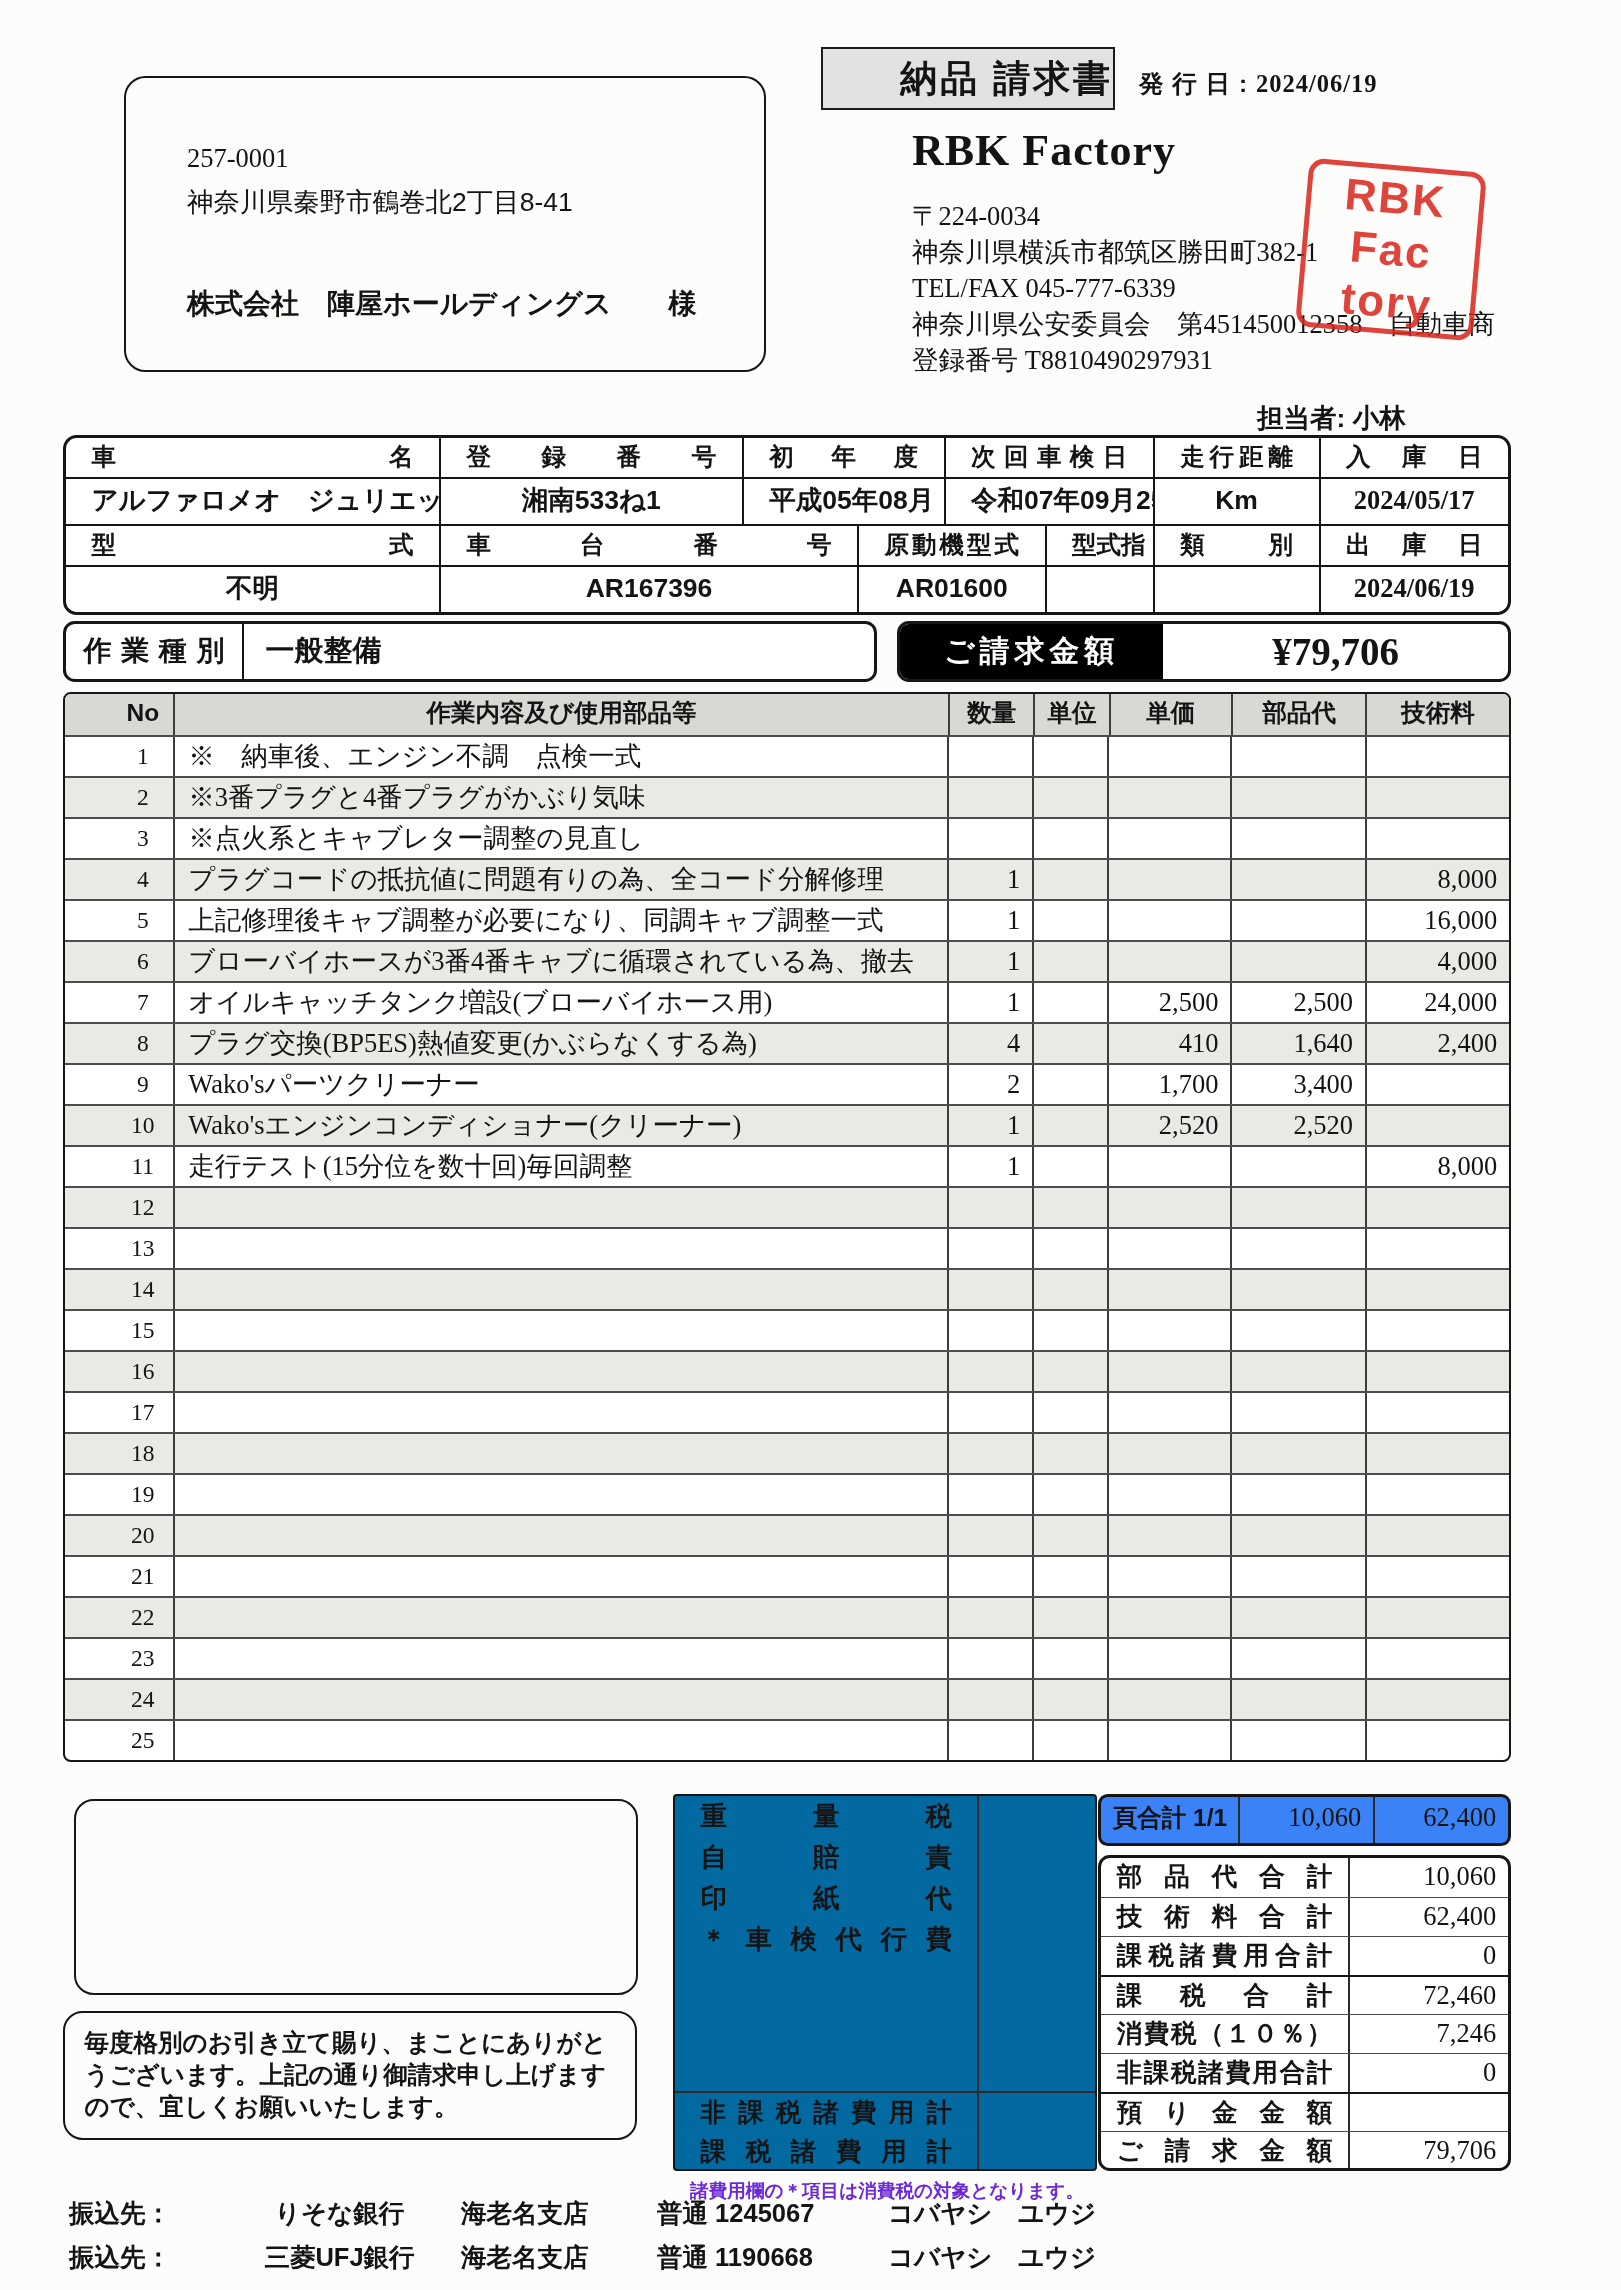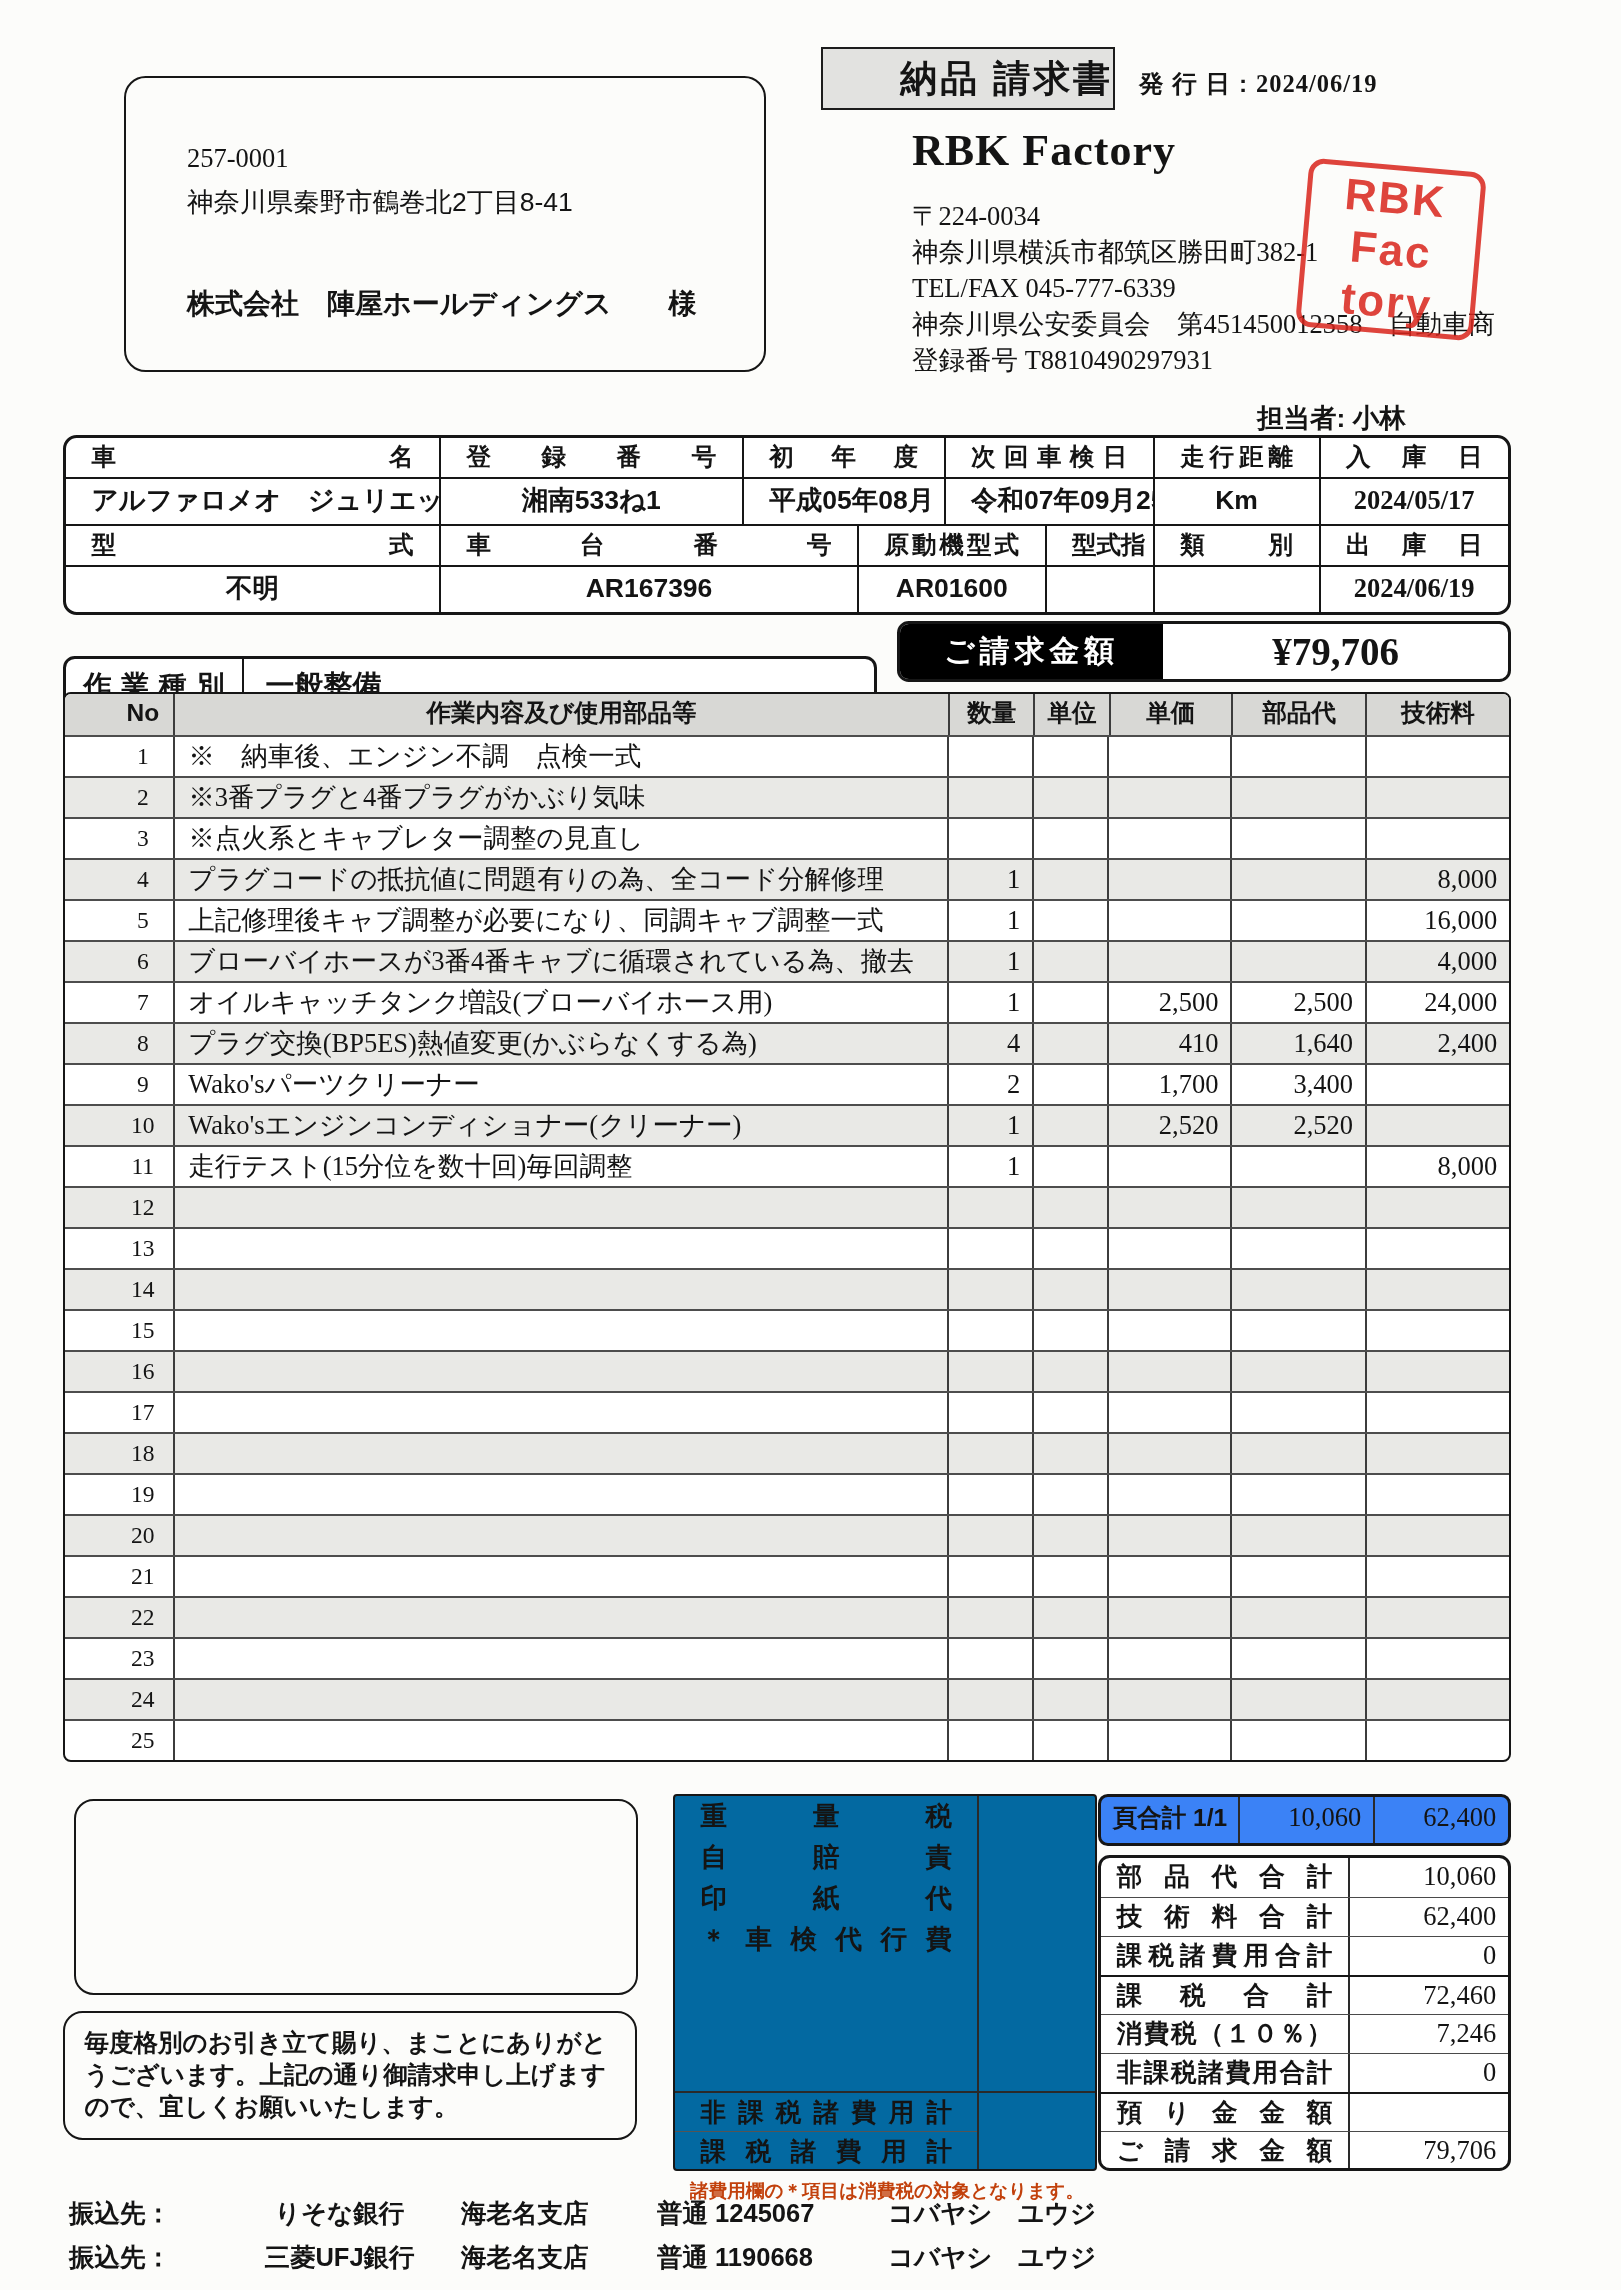--- a/index.html
+++ b/index.html
@@ -33,21 +33,21 @@
   .vrow{display:flex;border-bottom:2px solid #161616;}
   .vrow:last-child{border-bottom:none;border-radius:11px;}
   .vcell{border-right:2px solid #161616;padding:0 25.5px;overflow:hidden;white-space:nowrap;}
   .vcell:last-child{border-right:none;}
   .vrow.head .vcell{height:39px;line-height:37px;font-weight:bold;font-size:24.5px;}
   .vrow.val .vcell{height:45px;line-height:43px;font-weight:bold;font-size:26.5px;text-align:center;}
   .vcell.left{text-align:left;}
   .vcell.right{text-align:right;}
 
   
-  .worktype{position:absolute;left:63px;top:656px;width:814px;height:61px;border:3.9px solid #161616;
+  .worktype{position:absolute;left:63px;top:621px;width:814px;height:61px;border:3.9px solid #161616;
     border-radius:11.8px;display:flex;align-items:stretch;background:#fff;}
   .worktype .wlabel{width:178px;border-right:2.9px solid #161616;font-weight:bold;font-size:28px;
     line-height:53px;padding:0 17.6px;}
   .worktype .wvalue{flex:1;font-weight:bold;font-size:29px;line-height:53px;padding-left:21.6px;}
   .billing{position:absolute;left:897px;top:621px;width:614px;height:61px;border:3.9px solid #161616;
     border-radius:11.8px;display:flex;overflow:hidden;background:#fff;}
   .billing .blabel{width:263px;background:#000;color:#fff;font-weight:bold;font-size:30px;
     display:flex;align-items:center;justify-content:center;letter-spacing:4.9px;}
   .billing .bamount{flex:1;display:flex;align-items:center;justify-content:center;
     font-family:"Liberation Serif",serif;font-weight:bold;font-size:39px;}
@@ -92,21 +92,21 @@
   .summary{position:absolute;left:1098px;top:1855px;width:413px;height:316px;
     border:3.9px solid #161616;border-radius:11.8px;background:#fff;overflow:hidden;}
   .srow{display:flex;height:39px;border-top:1.5px solid #4a4a4a;}
   .srow:first-child{border-top:none;}
   .srow.group{border-top:2.9px solid #161616;}
   .slabel{width:249px;border-right:2px solid #2a2a2a;font-weight:bold;font-size:25.5px;
     line-height:36px;padding:0 15.7px;}
   .svalue{flex:1;text-align:right;padding-right:11.8px;font-family:"Liberation Serif",serif;
     font-size:26.5px;line-height:36px;}
   .fees-note{position:absolute;left:647px;top:2178px;width:480px;text-align:center;
-    color:#c2410c;font-weight:bold;font-size:18.6px;}
+    color:#6d28d9;font-weight:bold;font-size:18.6px;}
   .banks{position:absolute;left:69px;top:2196px;display:flex;flex-direction:column;gap:8.8px;}
   .bank-line{display:flex;font-weight:bold;font-size:25.5px;}
   .bk-label{width:149px;}
   .bk-bank{width:243px;text-align:center;}
   .bk-branch{width:196px;}
   .bk-acct{width:231px;}
 </style>
 </head>
 <body>
 

